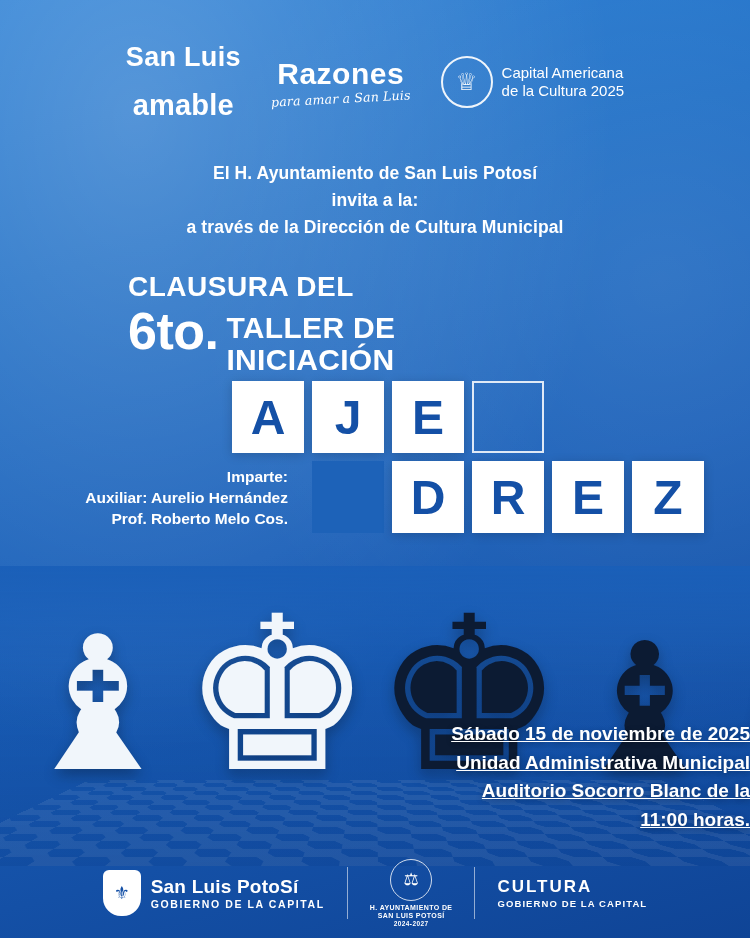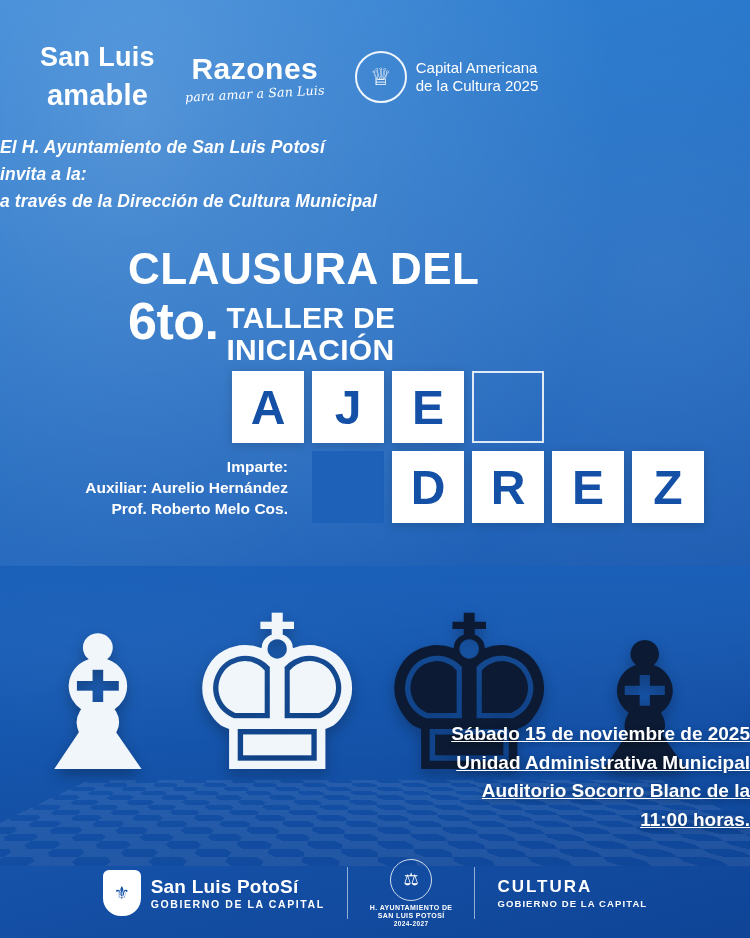--- a/index.html
+++ b/index.html
@@ -37,27 +37,27 @@
   }
   .floor-fade {
     position: absolute; left: 0; right: 0; bottom: 72px; height: 300px;
     background: linear-gradient(to bottom, rgba(26,95,184,.95) 0%, rgba(26,95,184,.15) 35%, rgba(10,62,140,.25) 100%);
     pointer-events: none;
   }
 
   
   .toprow {
     position: relative; z-index: 6;
-    display: flex; align-items: center; justify-content: flex-start;
+    display: flex; align-items: center; justify-content: center;
     gap: 26px;
     padding: 44px 40px 0 40px;
   }
   .sanluis-amable { text-align: center; line-height: 1; }
   .sla-1 { font-size: 27px; font-weight: 700; letter-spacing: .3px; }
-  .sla-2 { font-size: 29px; font-weight: 700; letter-spacing: .2px; margin-top: 10px; }
+  .sla-2 { font-size: 29px; font-weight: 700; letter-spacing: .2px; margin-top: 20px; }
 
   .razones { text-align: center; line-height: 1; padding: 0 4px; }
   .raz-1 {
     font-family: Liberation Sans, sans-serif;
     font-size: 30px; font-weight: 700; letter-spacing: .5px;
   }
   .raz-2 {
     font-family: "DejaVu Serif", serif;
     font-style: italic; font-size: 12.5px; margin-top: 4px; letter-spacing: .2px;
     transform: rotate(-3deg);
@@ -68,30 +68,29 @@
     width: 52px; height: 52px; border-radius: 50%;
     border: 2px solid rgba(255,255,255,.92);
     display: flex; align-items: center; justify-content: center;
     font-size: 24px; line-height: 1;
   }
   .capital-text { font-size: 15px; line-height: 1.22; }
 
   
   .invite {
     position: relative; z-index: 6;
-    margin-top: 24px;
+    text-align: center; margin-top: 40px;
     font-size: 17.5px; font-weight: 700; line-height: 1.55;
     letter-spacing: .1px;
-    font-style: italic;
   }
 
   
   .titleblock { position: relative; z-index: 6; margin-top: 22px; padding-left: 128px; }
   .clausura {
-    font-size: 44px; font-weight: 800; letter-spacing: .5px; line-height: 1; margin-top: 32px;
+    font-size: 28px; font-weight: 800; letter-spacing: .5px; line-height: 1; margin-top: 32px;
   }
   .row6 { display: flex; align-items: flex-start; gap: 8px; margin-top: 6px; }
   .sixto { font-size: 52px; font-weight: 800; line-height: .95; letter-spacing: -.5px; }
   .taller { font-size: 30px; font-weight: 800; line-height: 1.05; letter-spacing: .3px; padding-top: 5px; }
 
   
   .xword { position: relative; z-index: 6; margin-top: 6px; height: 172px; }
   .cell {
     position: absolute;
     width: 72px; height: 72px;

